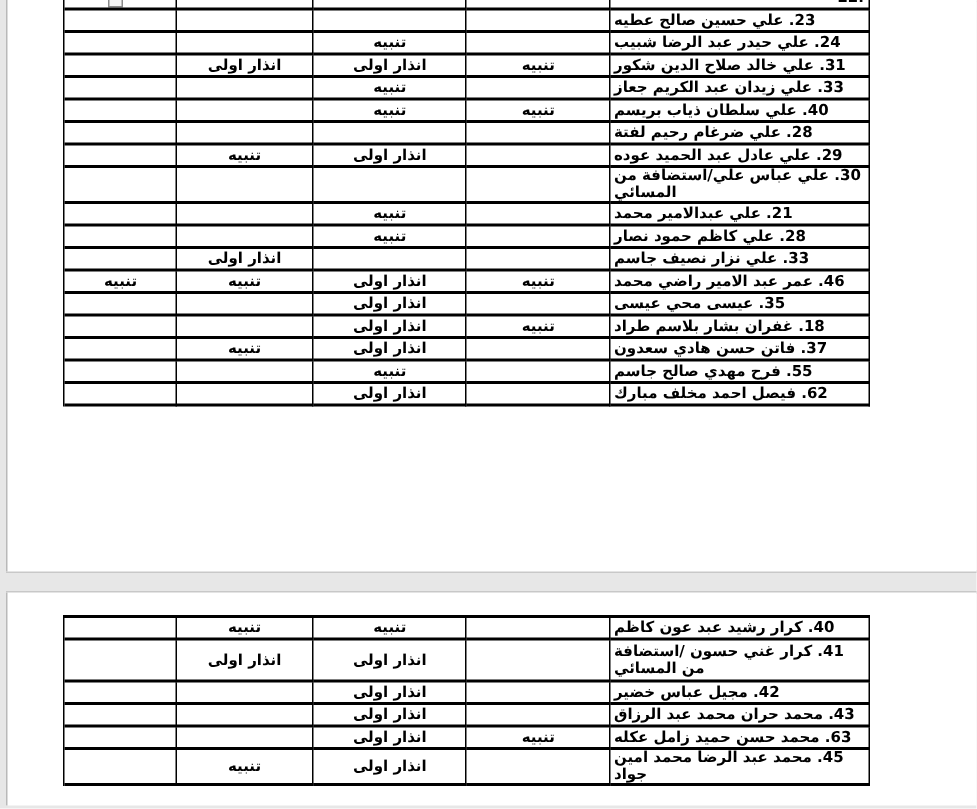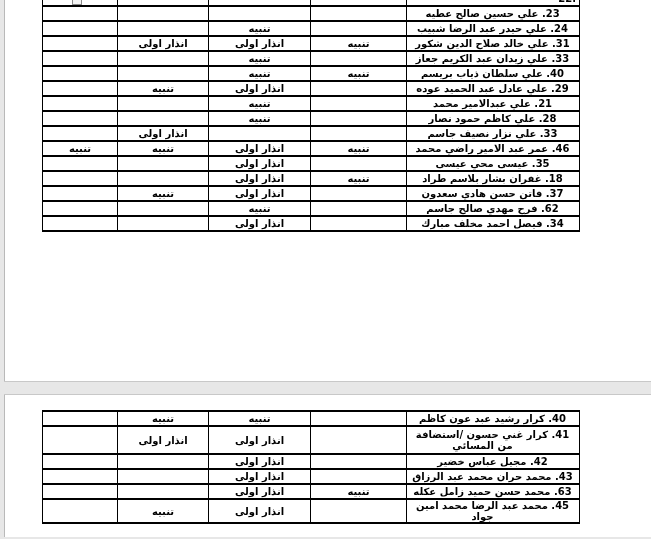--- a/index.html
+++ b/index.html
@@ -22,21 +22,21 @@
   }
   #table1{top:0;}
   #table2{top:15px;border-top:2px solid #000;}
   td{
     border-right:1px solid #000;border-bottom:2px solid #000;
     padding:0;margin:0;overflow:hidden;vertical-align:middle;
     font-size:10px;font-weight:bold;color:#000;line-height:11px;
   }
   td.ann{text-align:center;}
   td.name{
-    text-align:center;padding-right:23px;padding-left:2px;
+    text-align:left;padding-right:23px;padding-left:2px;
     text-indent:-20px;white-space:nowrap;margin-top:28px;
   }
   td.name.wrap{white-space:normal;}
   .clipcell{height:5px;overflow:hidden;position:relative;}
   .clipnum{position:absolute;top:-7px;right:3px;font-size:10px;font-weight:bold;}
   #topcheckbox{
     position:absolute;left:67px;top:-5px;width:8px;height:8px;
     background:#f4f4f4;border:1px solid #8a8a8a;
   }
 </style>
@@ -95,25 +95,39 @@
         </tr>
         <tr style="height: 15px;">
           <td class="ann" dir="rtl"></td>
           <td class="ann" dir="rtl"></td>
           <td class="ann" dir="rtl">تنبيه</td>
           <td class="ann" dir="rtl">تنبيه</td>
           <td class="name" dir="rtl">40. علي سلطان ذياب بريسم</td>
         </tr>
         <tr style="height: 15px;">
           <td class="ann" dir="rtl"></td>
+          <td class="ann" dir="rtl"></td>
+          <td class="ann" dir="rtl"></td>
+          <td class="ann" dir="rtl"></td>
+          <td class="name" dir="rtl">28. علي ضرغام رحيم لفتة</td>
+        </tr>
+        <tr style="height: 15px;">
+          <td class="ann" dir="rtl"></td>
           <td class="ann" dir="rtl">تنبيه</td>
           <td class="ann" dir="rtl">انذار اولى</td>
           <td class="ann" dir="rtl"></td>
           <td class="name" dir="rtl">29. علي عادل عبد الحميد عوده</td>
         </tr>
+        <tr style="height: 24px;">
+          <td class="ann" dir="rtl"></td>
+          <td class="ann" dir="rtl"></td>
+          <td class="ann" dir="rtl"></td>
+          <td class="ann" dir="rtl"></td>
+          <td class="name wrap" dir="rtl">30. علي عباس علي/استضافة من المسائي</td>
+        </tr>
         <tr style="height: 15px;">
           <td class="ann" dir="rtl"></td>
           <td class="ann" dir="rtl"></td>
           <td class="ann" dir="rtl">تنبيه</td>
           <td class="ann" dir="rtl"></td>
           <td class="name" dir="rtl">21. علي عبدالامير محمد</td>
         </tr>
         <tr style="height: 15px;">
           <td class="ann" dir="rtl"></td>
           <td class="ann" dir="rtl"></td>
@@ -154,28 +168,28 @@
           <td class="ann" dir="rtl">تنبيه</td>
           <td class="ann" dir="rtl">انذار اولى</td>
           <td class="ann" dir="rtl"></td>
           <td class="name" dir="rtl">37. فاتن حسن هادي سعدون</td>
         </tr>
         <tr style="height: 15px;">
           <td class="ann" dir="rtl"></td>
           <td class="ann" dir="rtl"></td>
           <td class="ann" dir="rtl">تنبيه</td>
           <td class="ann" dir="rtl"></td>
-          <td class="name" dir="rtl">62. فرح مهدي صالح جاسم</td>
-        </tr>
-        <tr style="height: 15px;">
-          <td class="ann" dir="rtl"></td>
-          <td class="ann" dir="rtl"></td>
-          <td class="ann" dir="rtl">انذار اولى</td>
-          <td class="ann" dir="rtl"></td>
-          <td class="name" dir="rtl">34. فيصل احمد مخلف مبارك</td>
+          <td class="name" dir="rtl">55. فرح مهدي صالح جاسم</td>
+        </tr>
+        <tr style="height: 15px;">
+          <td class="ann" dir="rtl"></td>
+          <td class="ann" dir="rtl"></td>
+          <td class="ann" dir="rtl">انذار اولى</td>
+          <td class="ann" dir="rtl"></td>
+          <td class="name" dir="rtl">62. فيصل احمد مخلف مبارك</td>
         </tr>
       </tbody>
   </table>
 </div>
 
 <div class="page" id="page2">
   <table class="wtable" id="table2">
     <colgroup>
       <col style="width:75px">
         <col style="width:91px">

